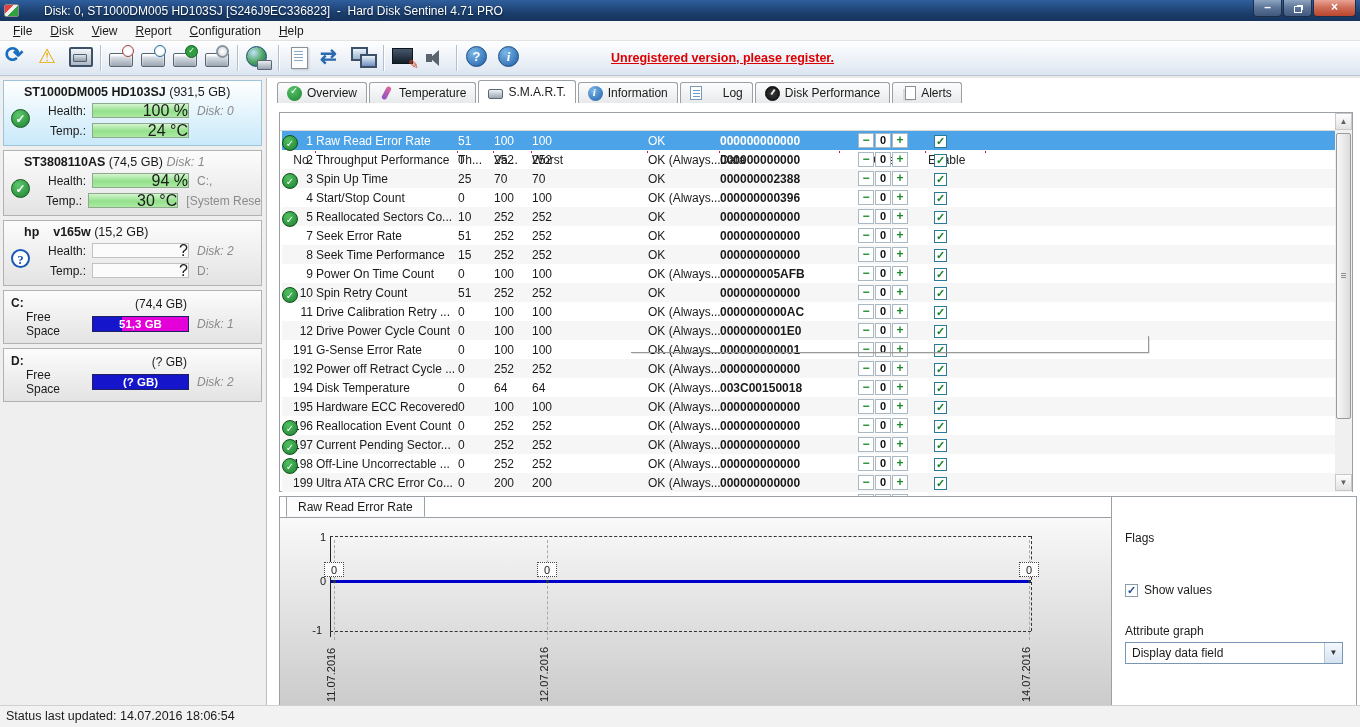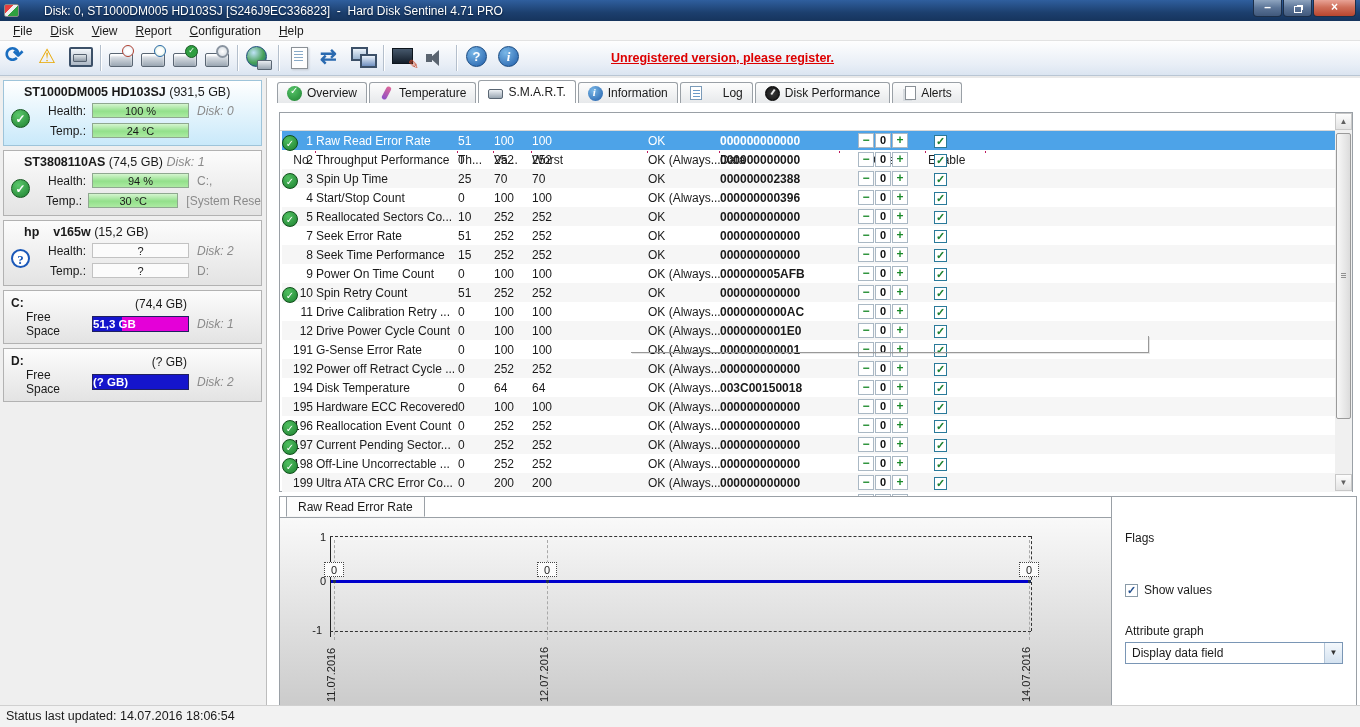--- a/index.html
+++ b/index.html
@@ -88,35 +88,35 @@
   .sp-title b { font-size:12.5px; }
   .sp-title .tright { font-style:italic; color:#8a8a8a; }
   .side-status { position:absolute; left:7px; top:28px; width:19px; height:19px; border-radius:50%;
     text-align:center; line-height:18px; font-weight:bold; }
   .st-ok { background:radial-gradient(circle at 38% 30%,#5cc86c,#1d8030); color:#fff;
     border:1px solid #14571f; font-size:12px; }
   .st-unknown { background:#fff; color:#1a58b8; border:2px solid #1a58b8; font-size:13px;
     font-family:"Liberation Serif",serif; }
   .sp-row { display:flex; align-items:center; margin:3px 0 0 28px; height:17px; }
   .sp-label { width:54px; text-align:right; }
-  .bar { width:97px; height:15px; margin-left:6px; text-align:center; font-size:11px;
+  .bar { width:97px; height:15px; margin-left:6px; text-align:right; font-size:16px;
     line-height:14px; border:1px solid #8fa890; background:linear-gradient(#d5f5cf,#93e08b 55%,#aceba2); }
   .bar.unk { border-color:#c2c2c2; background:#fbfbfb; }
   .sp-right { margin-left:8px; color:#8a8a8a; white-space:pre; }
   .sp-right.it { font-style:italic; }
   .vol-panel { position:relative; margin:0 4px 4px 3px; border:1px solid #b2b2b2;
     background:linear-gradient(#fcfcfc,#e3e3e3); height:54px; padding-top:5px; }
   .vol-title { margin-left:7px; font-weight:bold; }
   .vol-size { position:absolute; right:74px; top:6px; font-weight:normal; }
   .vol-row { display:flex; align-items:center; margin:6px 0 0 22px; height:16px; }
   .vol-label { width:60px; }
   .fbar { position:relative; width:97px; height:16px; margin-left:6px; display:flex; border:1px solid #202060; }
   .fseg-used { background:#1515cc; height:100%; }
   .fseg-free { background:#e400d8; height:100%; flex:1; }
-  .fbar-text { position:absolute; left:0; right:0; top:0; color:#fff;
+  .fbar-text { position:absolute; left:0; right:0; top:0; text-align:center; color:#fff;
     font-weight:bold; font-size:11.5px; line-height:15px; }
 
   
   .main { position:absolute; left:266px; top:78px; right:0; bottom:22px; background:#fff;
     border-left:1px solid #bdbdbd; }
   .tabbar { position:absolute; left:10px; top:2px; display:flex; align-items:flex-end; height:23px; }
   .tab { height:21px; display:flex; align-items:center; padding:0 9px; margin-right:2px;
     border:1px solid #9aa0a6; border-bottom:none; border-radius:3px 3px 0 0;
     background:linear-gradient(#fdfdfd,#e7e9eb); }
   .tab.active { height:23px; background:#fff; position:relative; z-index:2; }

